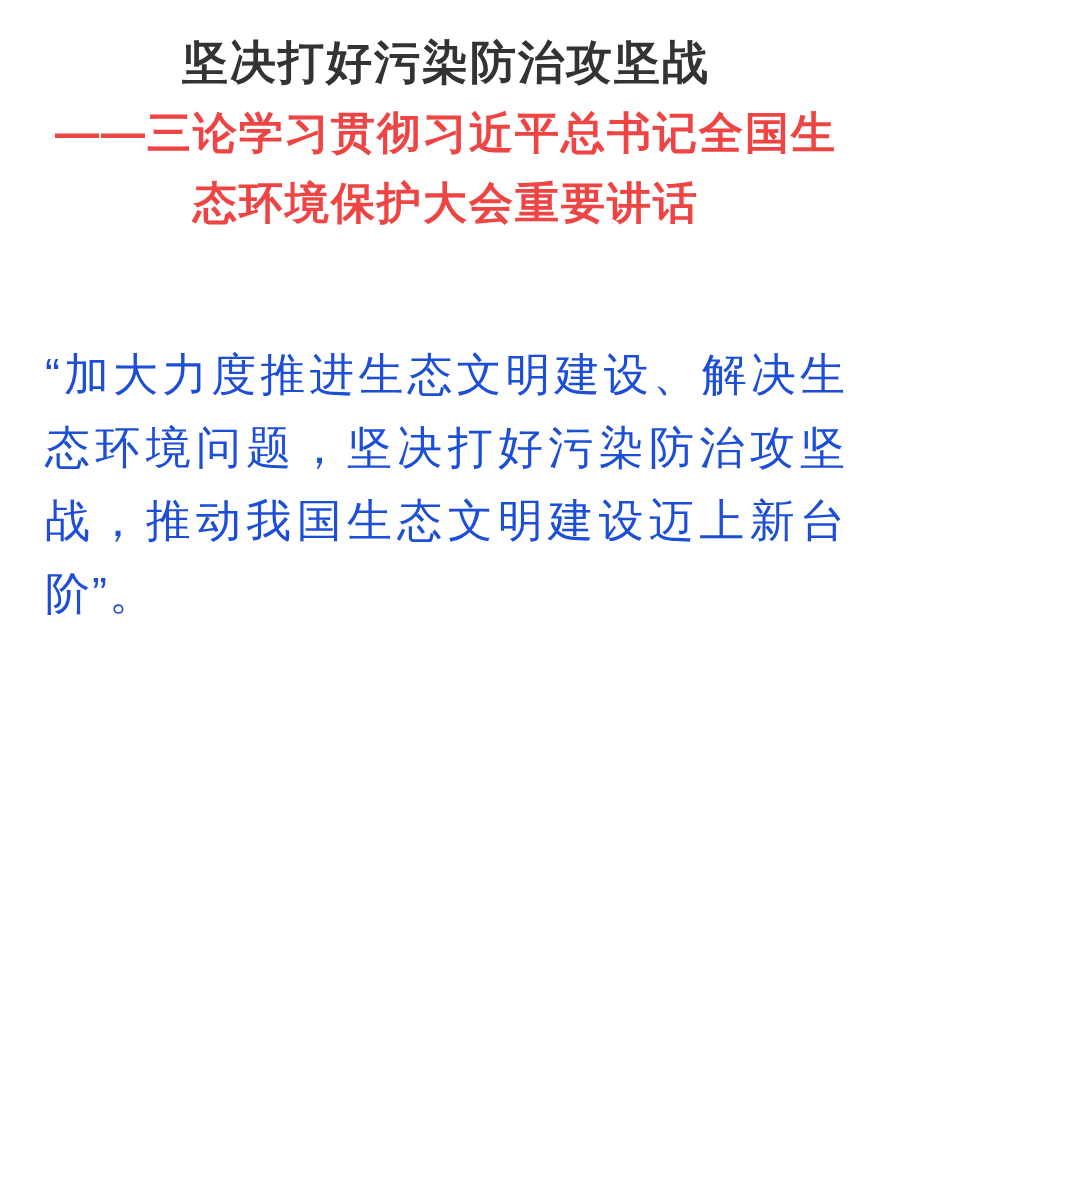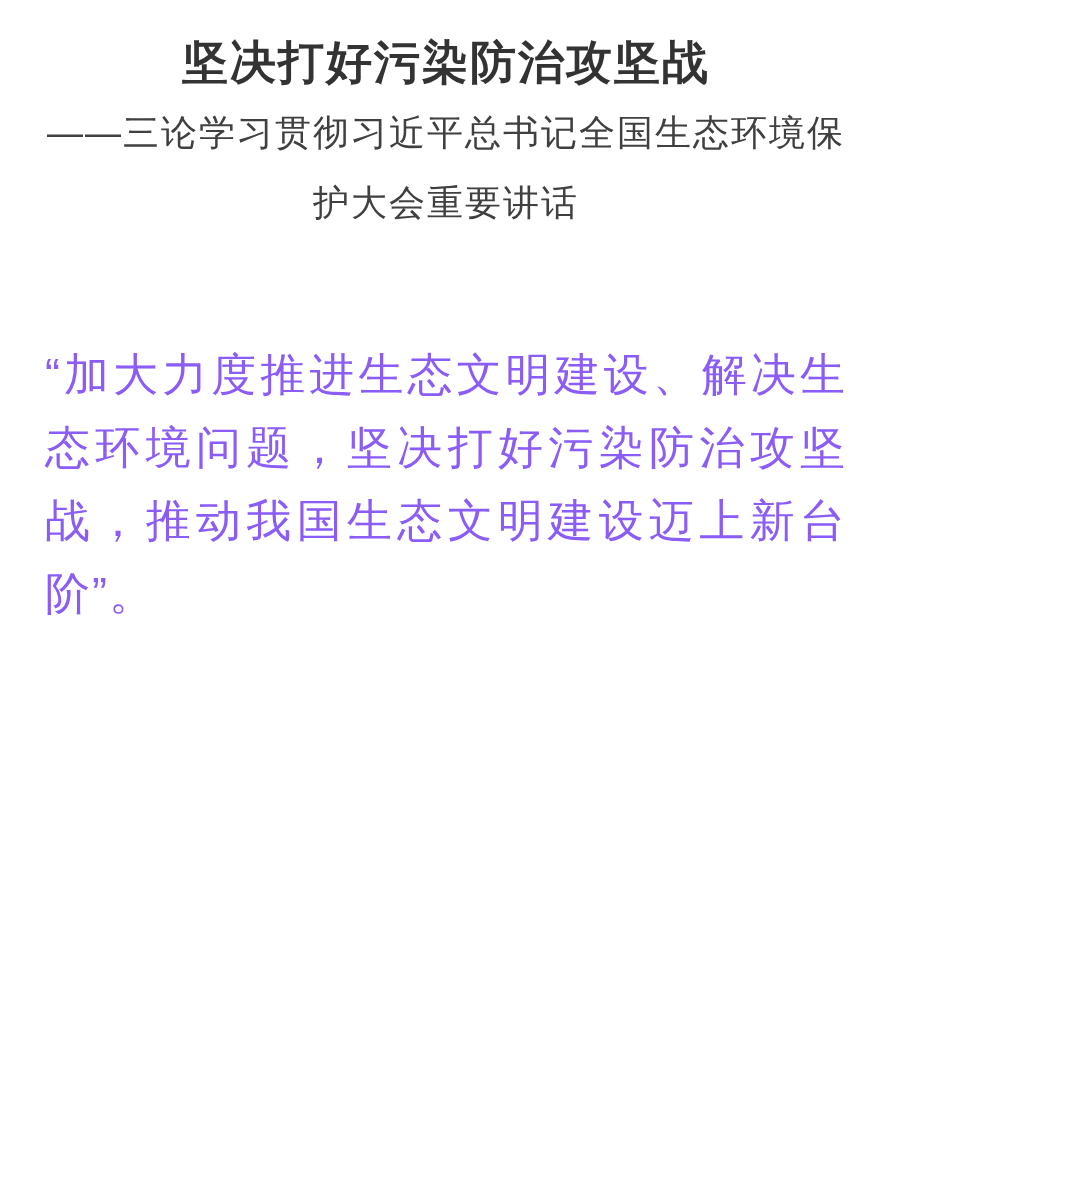--- a/index.html
+++ b/index.html
@@ -24,35 +24,35 @@
   }
   .title {
     font-size: 46px;
     font-weight: 700;
     line-height: 72px;
     letter-spacing: 2px;
     color: #333333;
     margin: 0;
   }
   .subtitle {
-    font-size: 36px;
-    font-weight: 400;
+    font-size: 44px;
+    font-weight: 700;
     line-height: 70px;
     letter-spacing: 2px;
-    color: #404040;
+    color: #ef4444;
     margin: 0;
   }
   .body-text p {
     font-size: 45px;
     font-weight: 400;
     line-height: 73px;
     letter-spacing: 2px;
     text-align: justify;
     text-justify: inter-ideograph;
-    color: #8b5cf6;
+    color: #1d4ed8;
     margin: 0;
     word-break: break-all;
   }
   .body-text p.first {
     margin-top: 100px;
   }
   .body-text p + p {
     margin-top: 76px;
   }
 </style>

